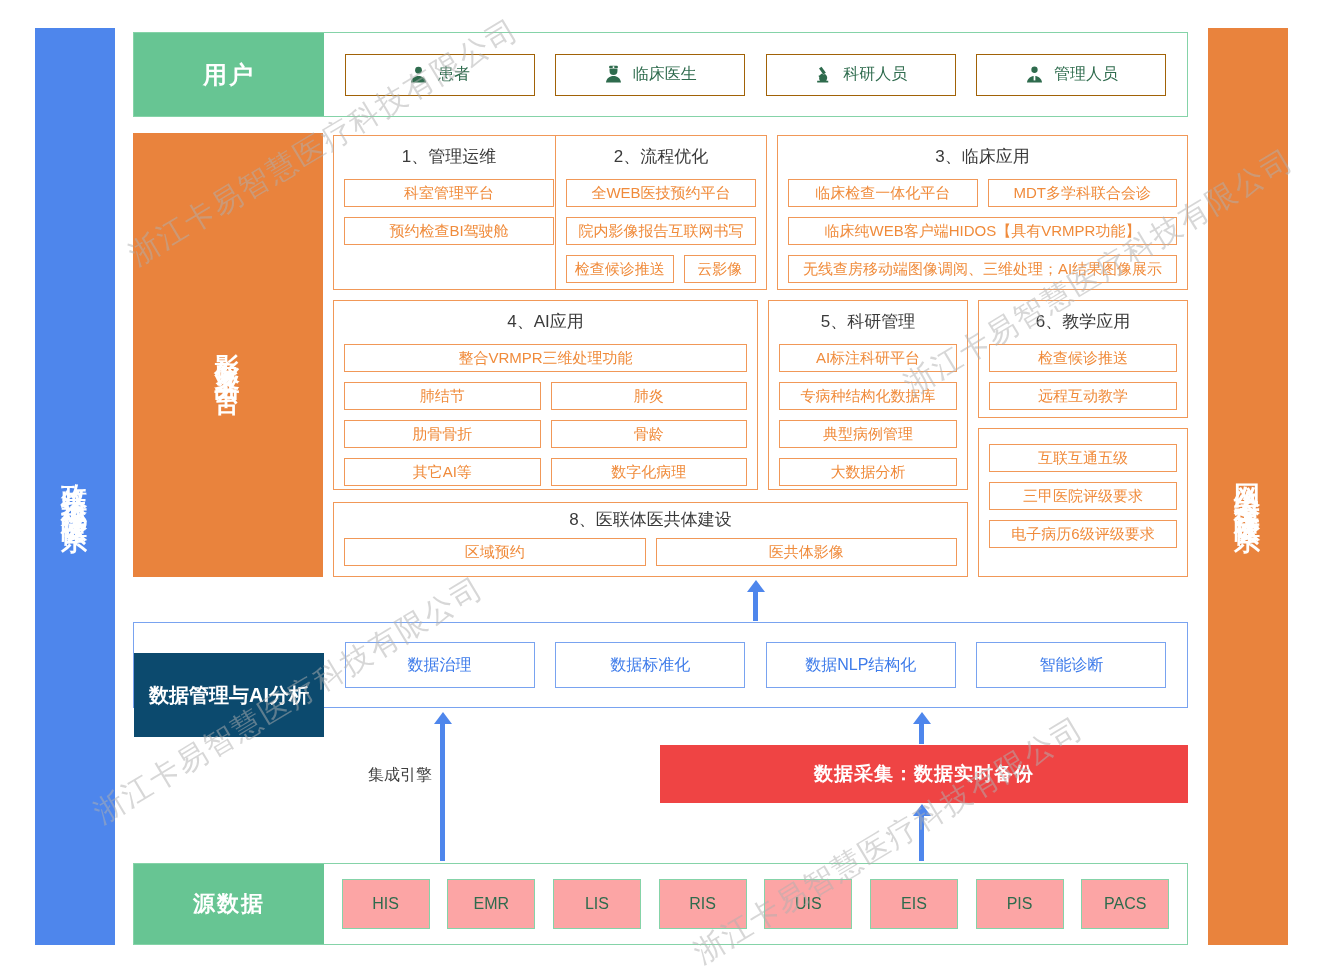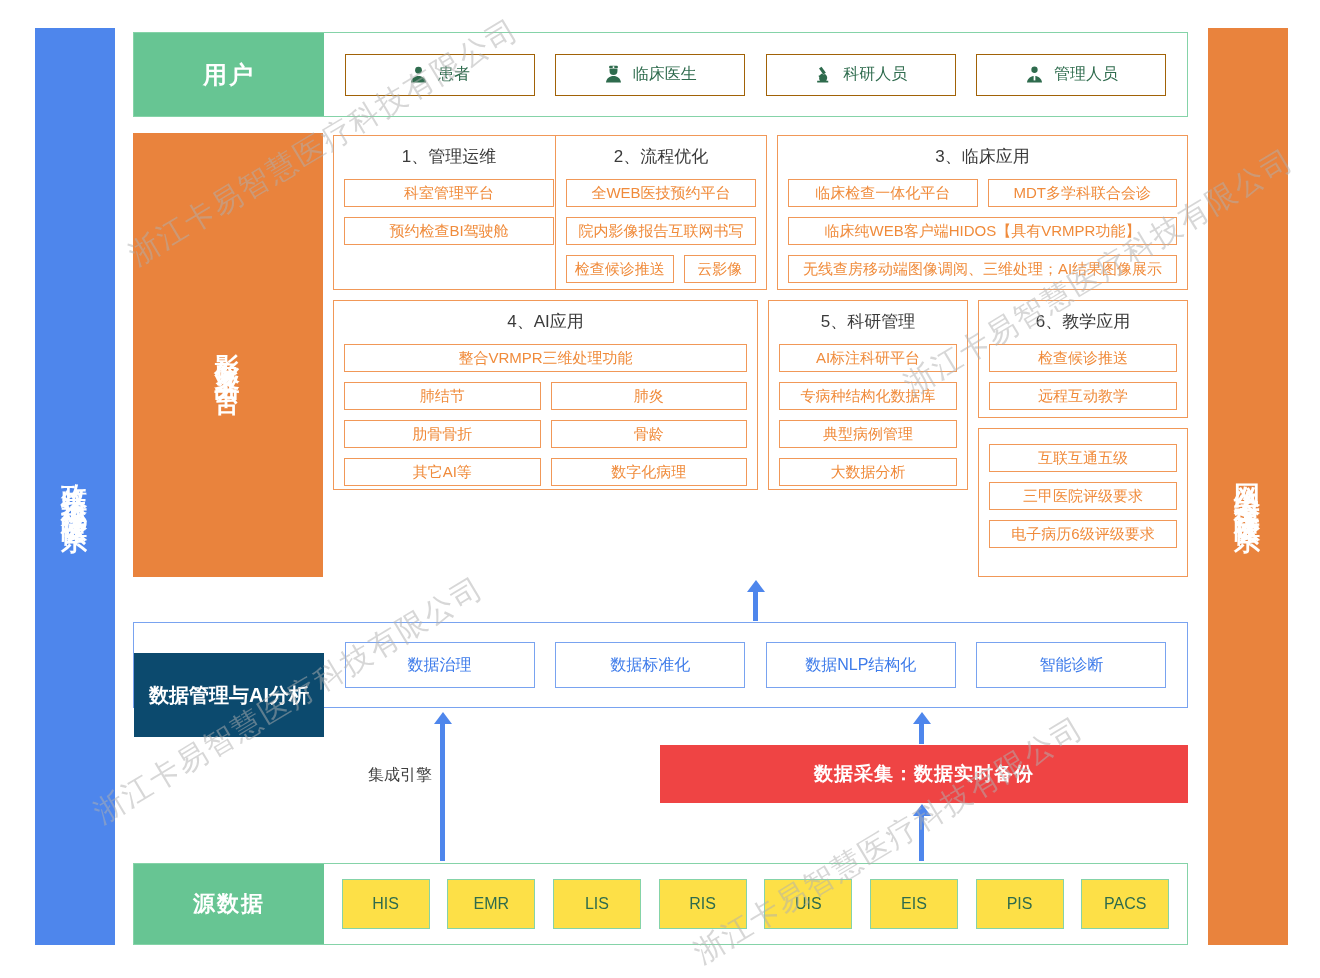--- a/index.html
+++ b/index.html
@@ -66,21 +66,21 @@
   .collect-bar {
     position:absolute; left:660px; top:745px; width:528px; height:58px;
     background:#ef4444; color:#fff; font-size:19px; font-weight:bold;
     display:flex; align-items:center; justify-content:center; letter-spacing:1px;
   }
 
   
   .row-src { top:863px; height:82px; border:1px solid #85d3a8; }
   .row-src .row-label { background:#67c593; font-size:22px; letter-spacing:2px; }
   .src-box {
-    width:88px; height:50px; border:1px solid #85d3a8; background:#fde047;
+    width:88px; height:50px; border:1px solid #85d3a8; background:#fca5a5;
     display:flex; align-items:center; justify-content:center;
     color:#2e6b4d; font-size:16px;
   }
 
   
   .arrow-up { position:absolute; width:5px; background:#4e86ec; }
   .arrow-up::before {
     content:""; position:absolute; top:-12px; left:-6.5px;
     border-left:9px solid transparent; border-right:9px solid transparent;
     border-bottom:12px solid #4e86ec;
@@ -200,20 +200,27 @@
       <div class="item">检查候诊推送</div>
       <div class="item">远程互动教学</div>
     </div>
 
     <div class="sec" style="left:845px; top:295px; width:210px; height:149px;">
       <div class="item">互联互通五级</div>
       <div class="item">三甲医院评级要求</div>
       <div class="item">电子病历6级评级要求</div>
     </div>
 
+    <div class="sec" style="left:200px; top:369px; width:635px; height:75px; padding-top:3px;">
+      <div class="sec-title" style="padding:2px 0 0;">8、医联体医共体建设</div>
+      <div class="pair" style="margin-top:7px;">
+        <div class="item">区域预约</div>
+        <div class="item">医共体影像</div>
+      </div>
+    </div>
   </div>
 
   <div class="row row-dm">
     <div class="row-label">数据管理与AI分析</div>
     <div class="row-body">
       <div class="dm-box">数据治理</div>
       <div class="dm-box">数据标准化</div>
       <div class="dm-box">数据NLP结构化</div>
       <div class="dm-box">智能诊断</div>
     </div>

